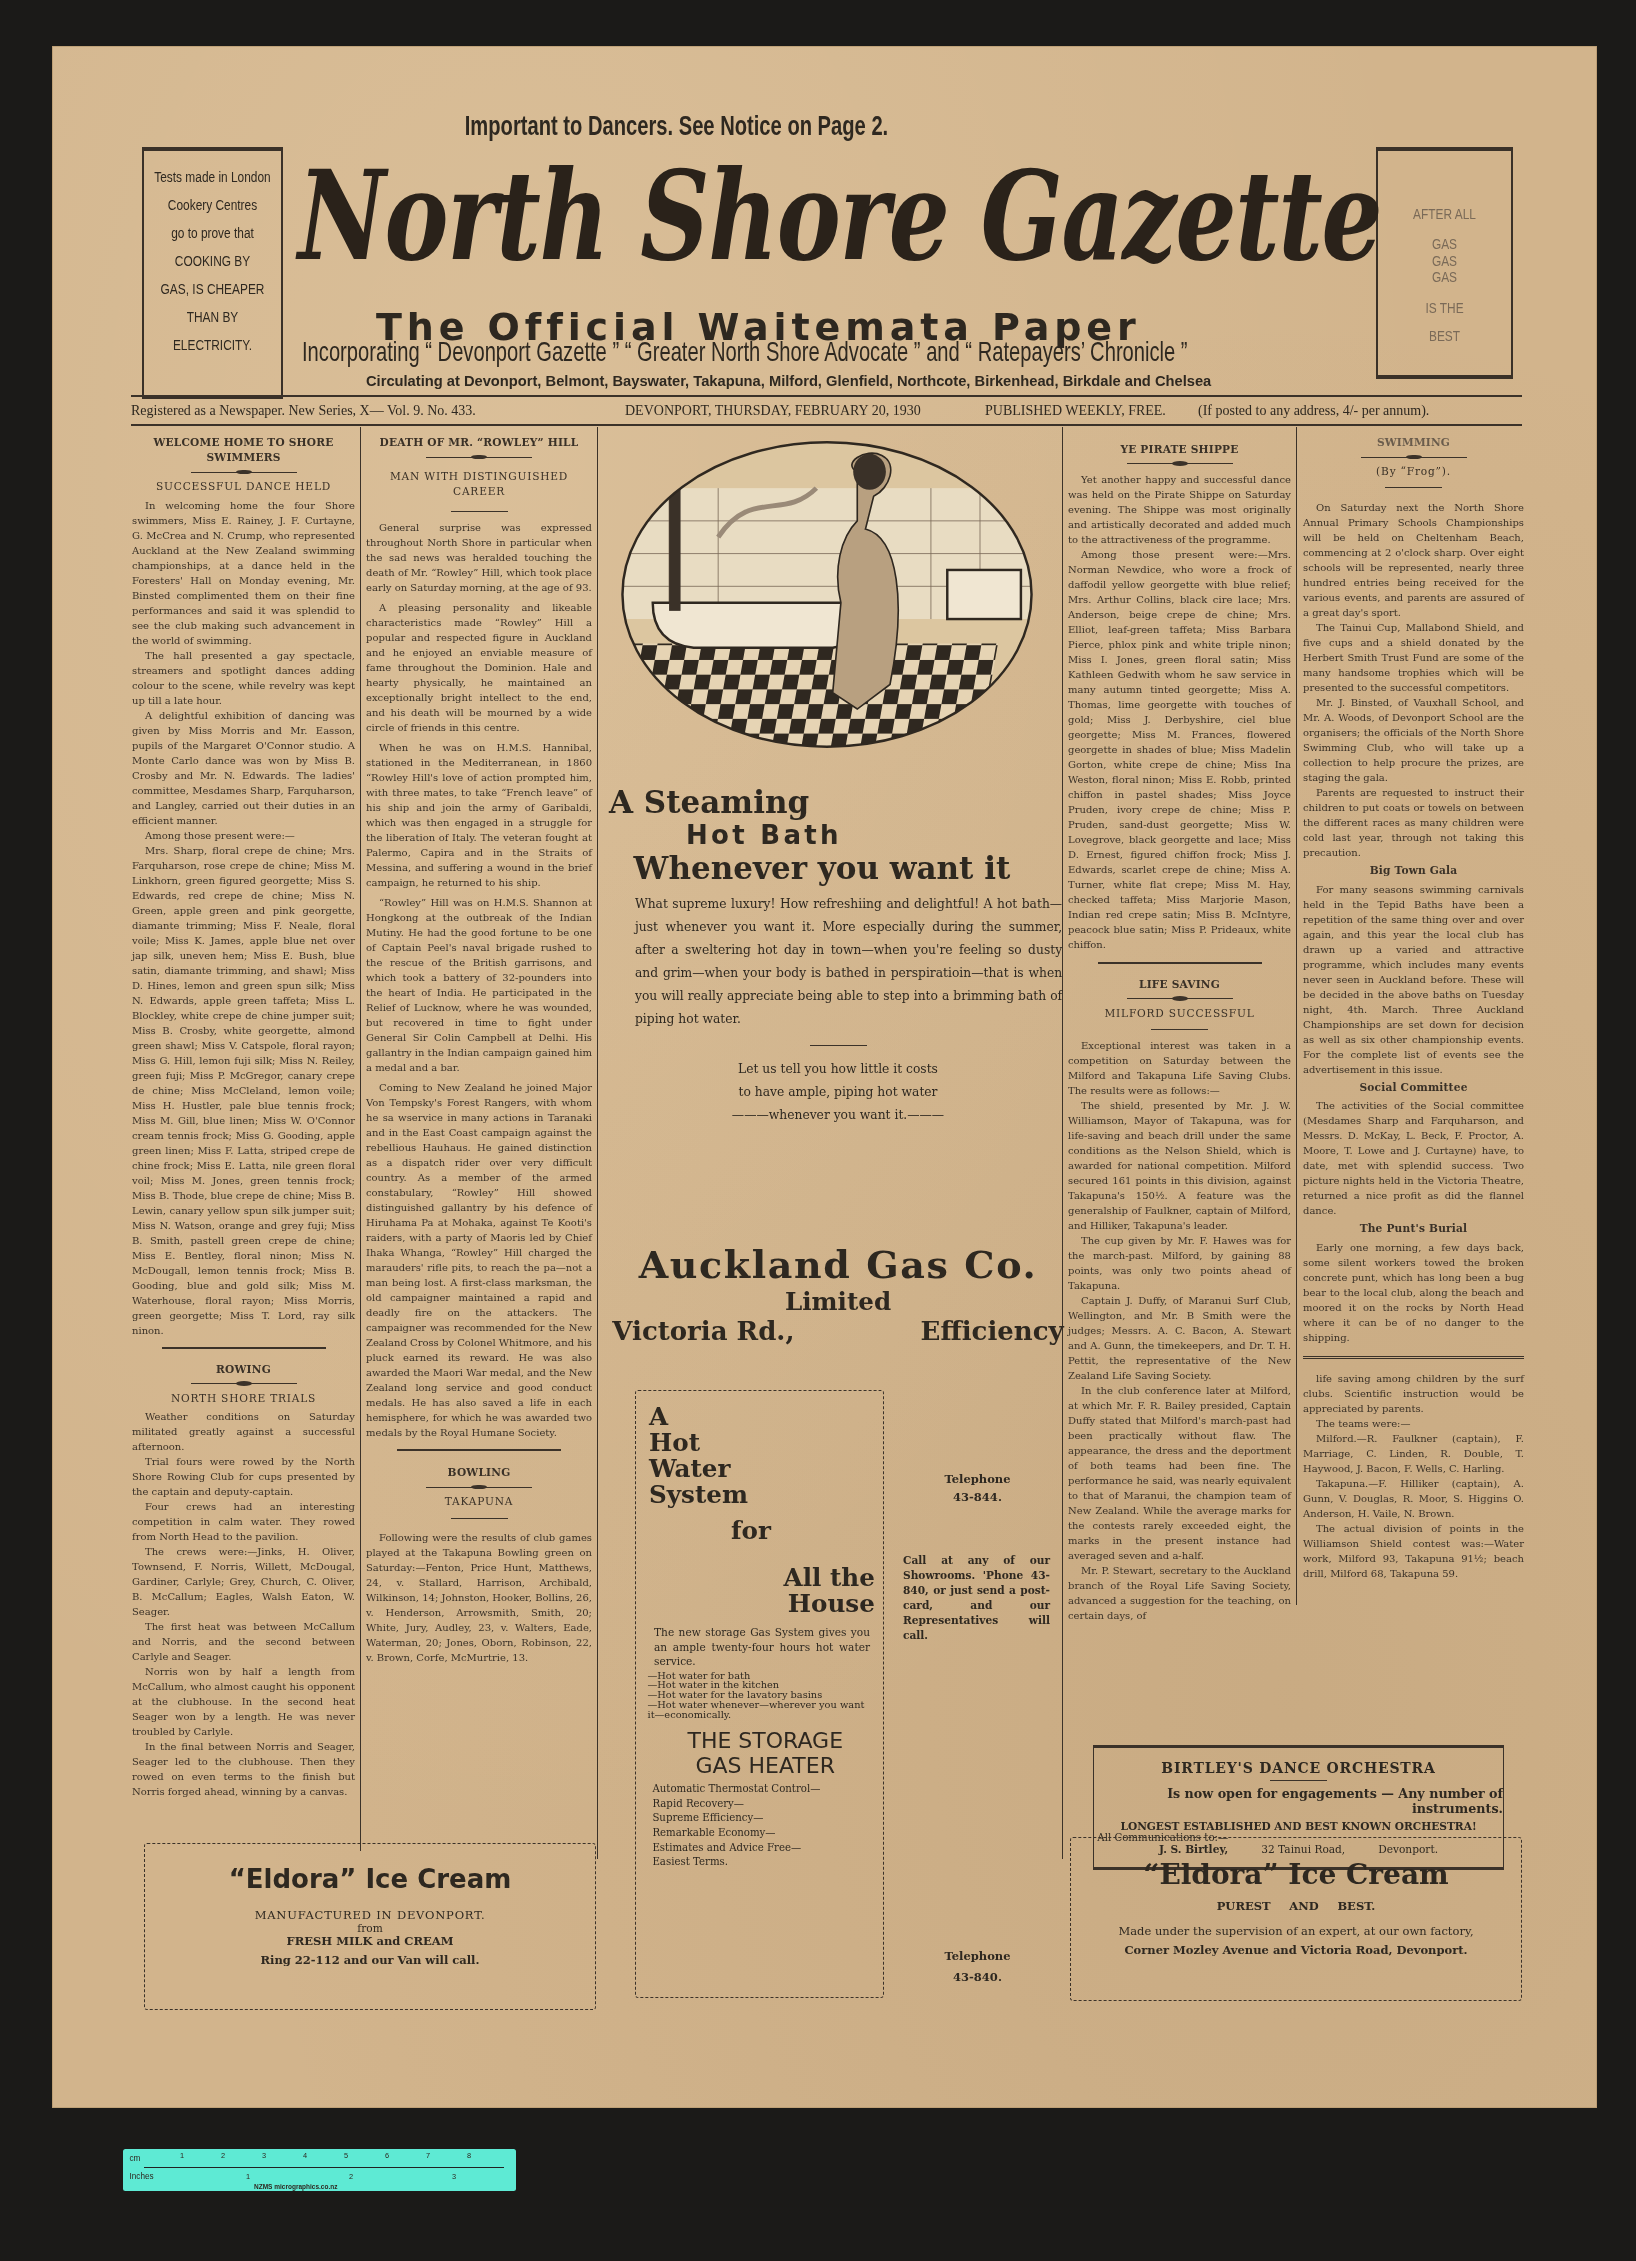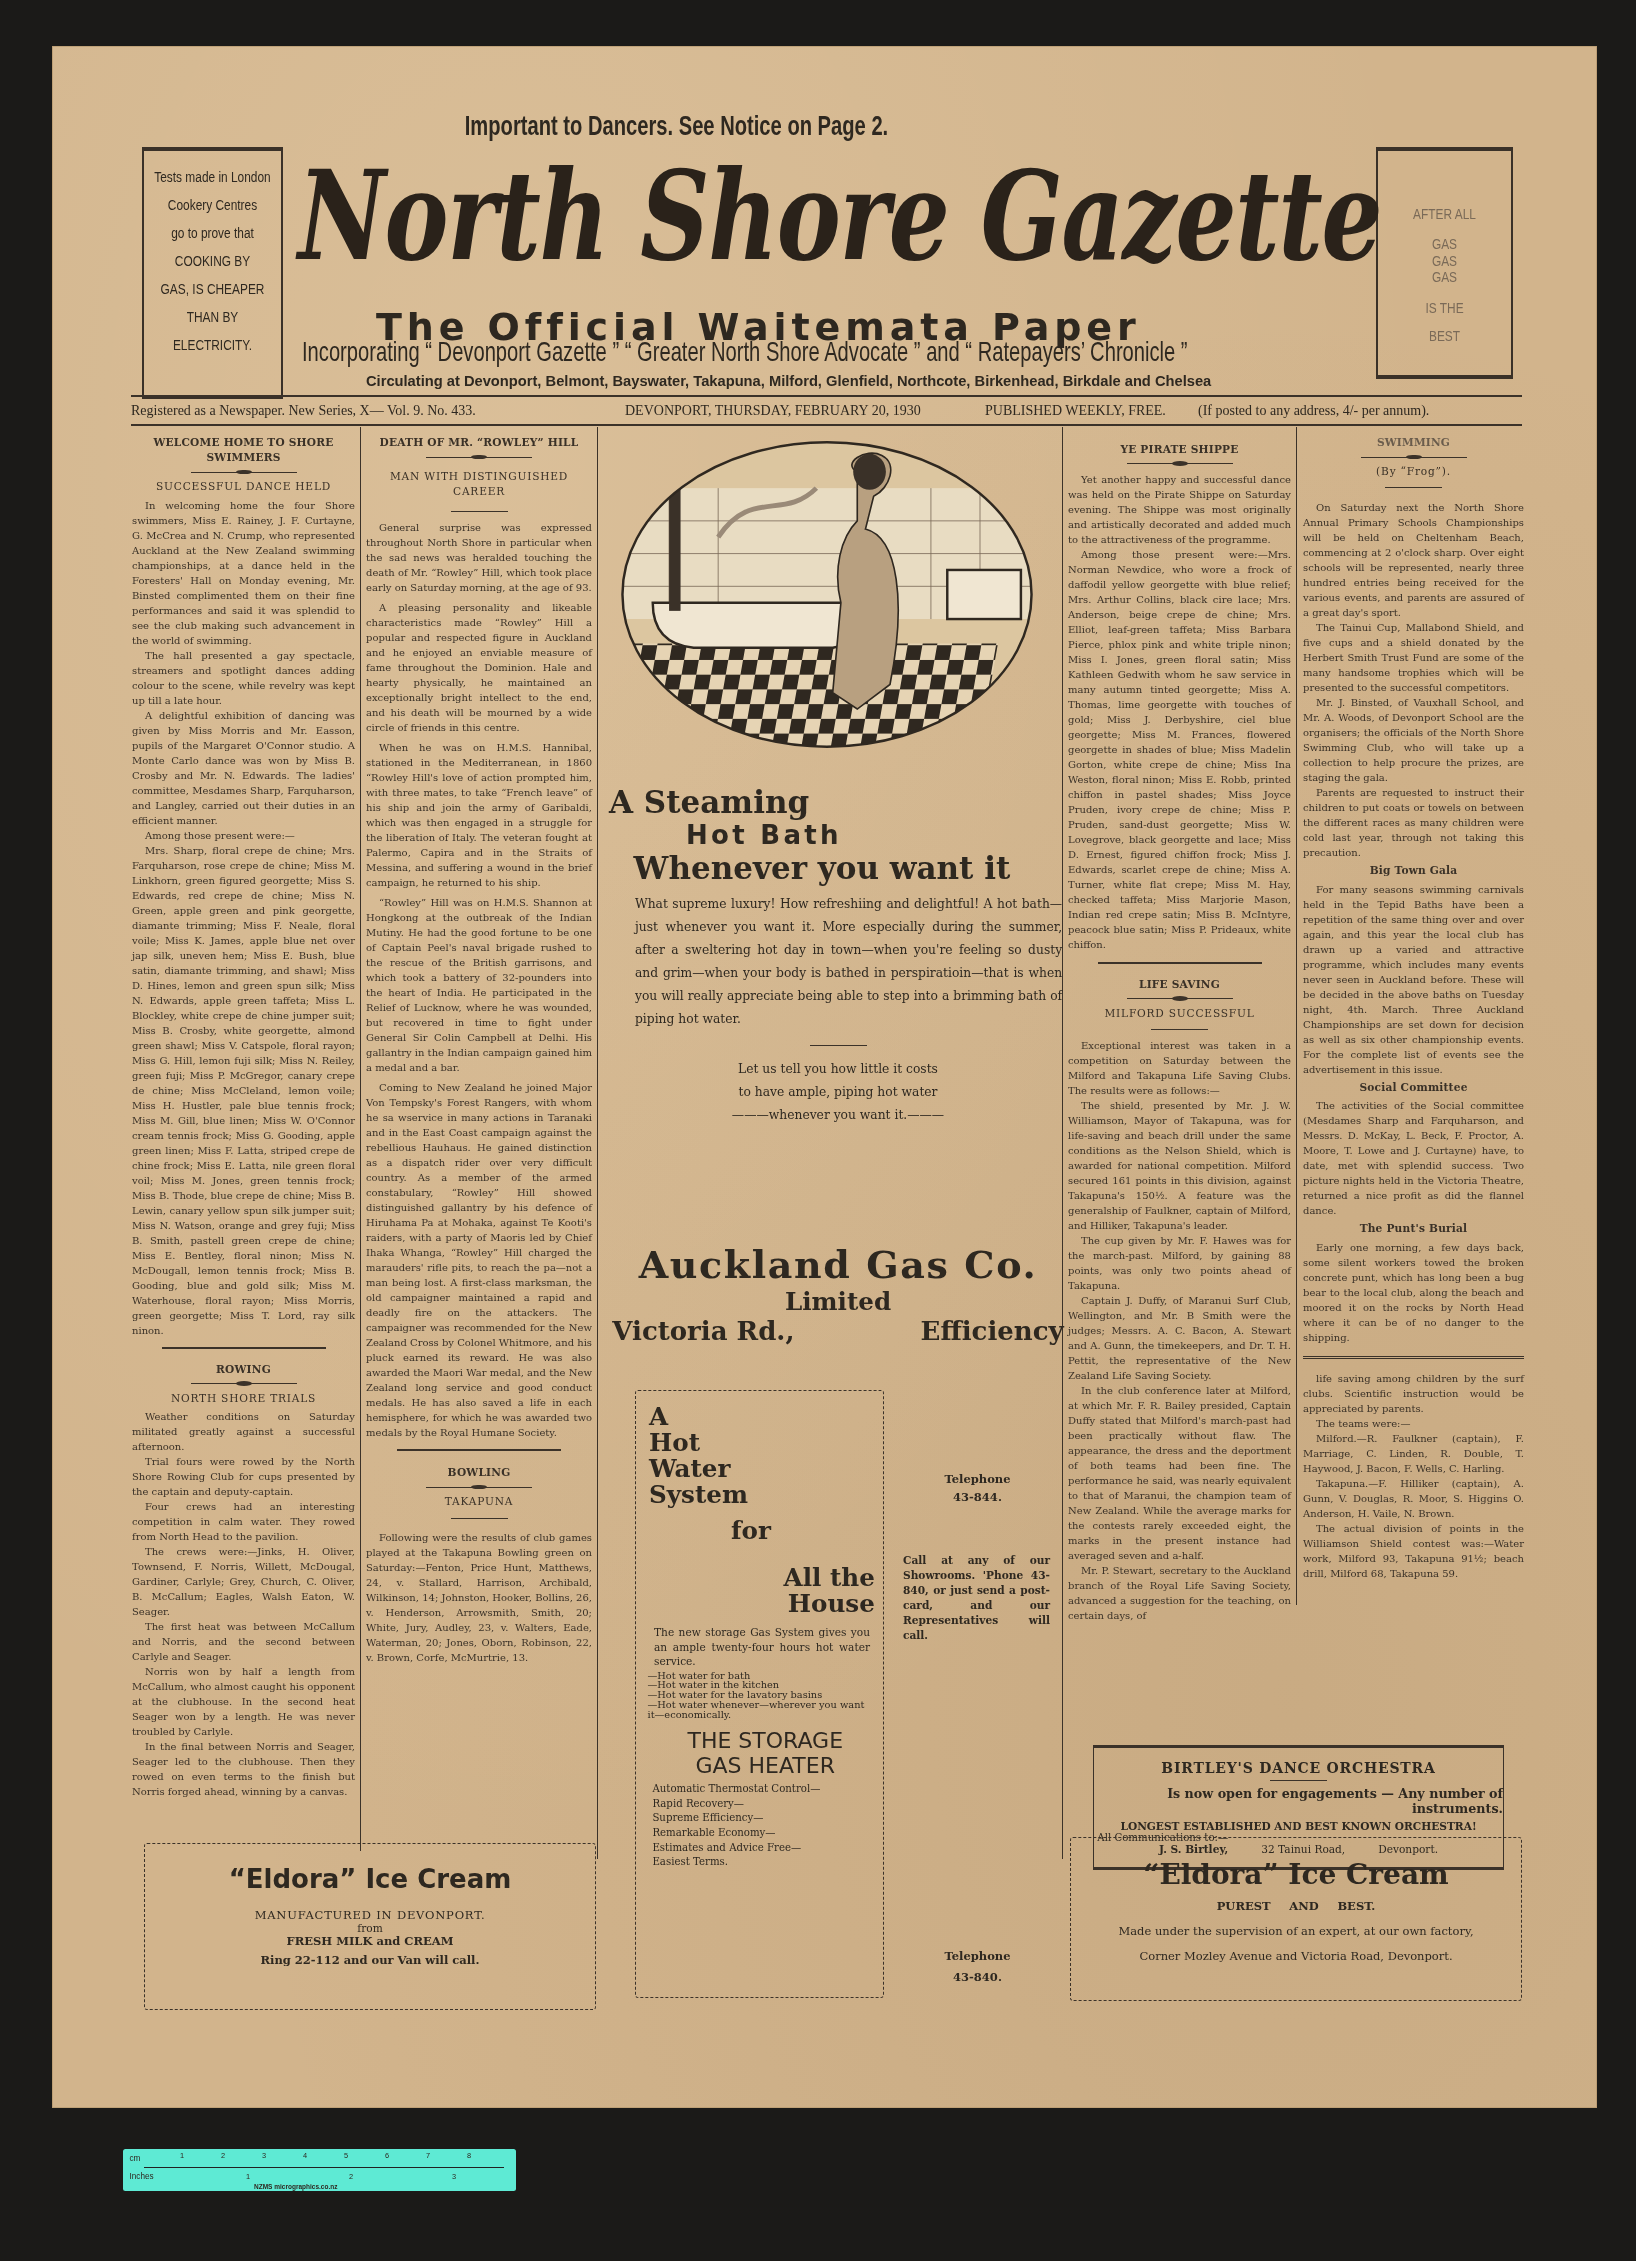--- a/index.html
+++ b/index.html
@@ -272,21 +272,21 @@
     <div style="font-size:11.5px;margin-top:14.7px;letter-spacing:0.8px;">MANUFACTURED IN DEVONPORT.</div>
     <div style="font-size:10.6px;">from</div>
     <div style="font-weight:bold;font-size:11.5px;">FRESH MILK and CREAM</div>
     <div style="font-weight:bold;font-size:11.5px;margin-top:4.9px;">Ring 22-112 and our Van will call.</div>
   </div>
 
   <div class="ad wavy" style="left:1018px;top:1791px;width:450px;height:162px;">
     <div style="font-family:'DejaVu Serif',serif;font-weight:bold;font-size:28px;margin-top:19.6px;">“Eldora” Ice Cream</div>
     <div style="font-weight:bold;font-size:11.5px;margin-top:8.2px;word-spacing:14.7px;">PUREST AND BEST.</div>
     <div style="font-size:11.5px;margin-top:11.5px;">Made under the supervision of an expert, at our own factory,</div>
-    <div style="font-weight:normal;font-size:11.5px;margin-top:11px;">Corner Mozley Avenue and Victoria Road, Devonport.</div>
+    <div style="font-weight:bold;font-size:11.5px;margin-top:5px;">Corner Mozley Avenue and Victoria Road, Devonport.</div>
   </div>
 </div>
 
 <div class="ruler">
   <div class="abs" style="left:6.5px;top:4.9px;font-family:'Liberation Sans',sans-serif;font-size:8.2px;">cm</div>
   <div class="abs" style="left:6.5px;top:23px;font-family:'Liberation Sans',sans-serif;font-size:8.2px;">Inches</div>
   <div class="abs" style="left:21px;top:18px;width:360px;border-top:0.8px solid #222;"></div>
   <div class="abs" style="left:57px;top:1.6px;font-size:7.4px;font-family:'Liberation Sans',sans-serif;">1</div>
   <div class="abs" style="left:98px;top:1.6px;font-size:7.4px;font-family:'Liberation Sans',sans-serif;">2</div>
   <div class="abs" style="left:139px;top:1.6px;font-size:7.4px;font-family:'Liberation Sans',sans-serif;">3</div>

